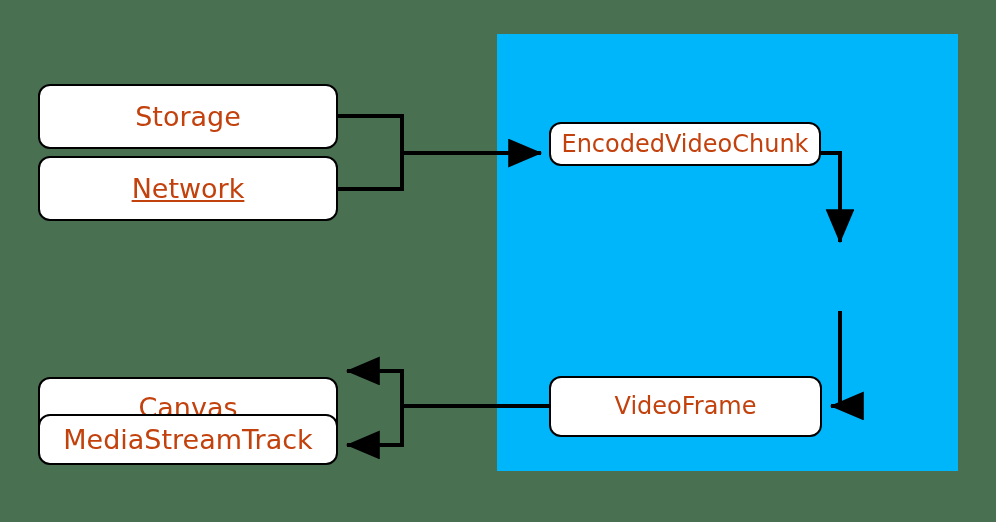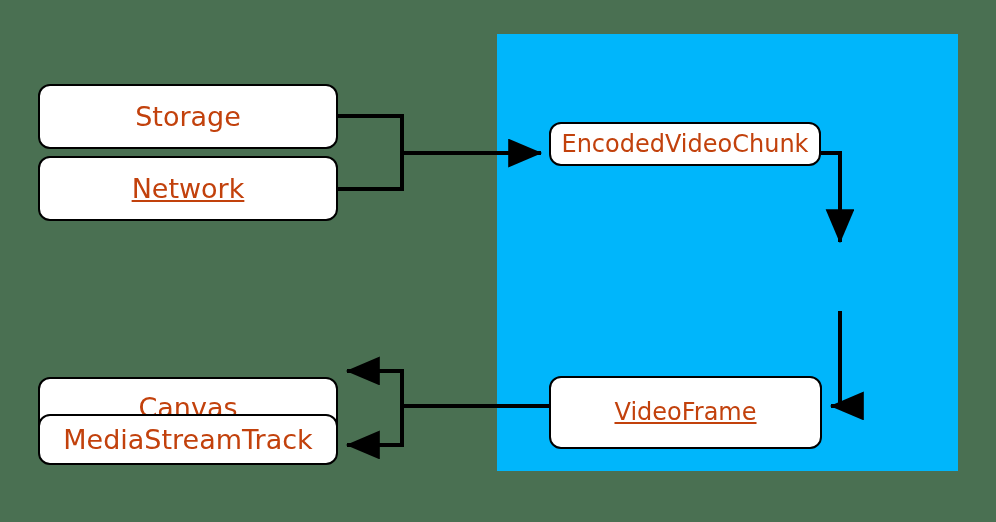--- a/index.html
+++ b/index.html
@@ -61,23 +61,22 @@
   }
   #node-mediastreamtrack {
     left: 38px; top: 414px; width: 300px; height: 51px;
     font-size: 27px;
   }
   #node-encodedvideochunk {
     left: 549px; top: 122px; width: 272px; height: 44px;
     font-size: 24px;
   }
   #node-videoframe {
-    left: 549px; top: 376px; width: 273px; height: 73px;
+    left: 549px; top: 376px; width: 273px; height: 61px;
     font-size: 24px;
-    text-decoration: underline;
   }
   #node-videodecoder {
     left: 728px; top: 250px; width: 225px; height: 61px;
     font-size: 24px;
     background: #d0dded;
     border-radius: 0;
     border-width: 2px;
   }
   
   #region-webcodecs {

